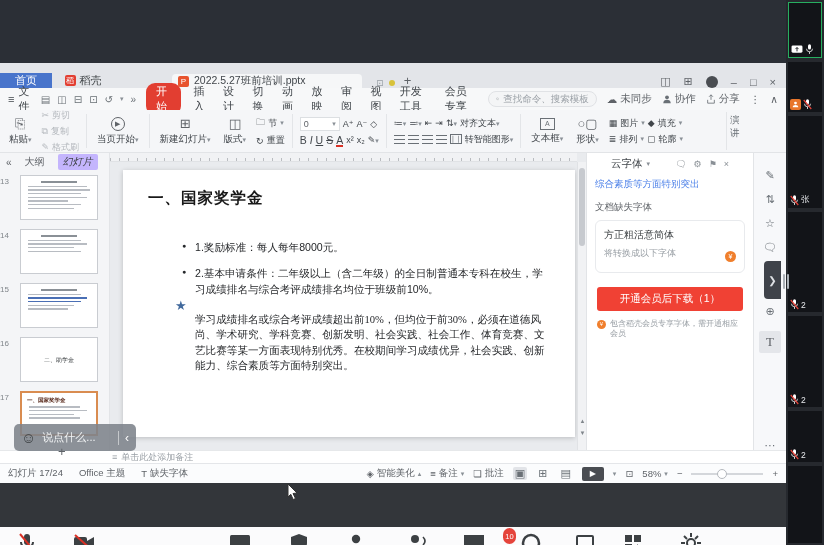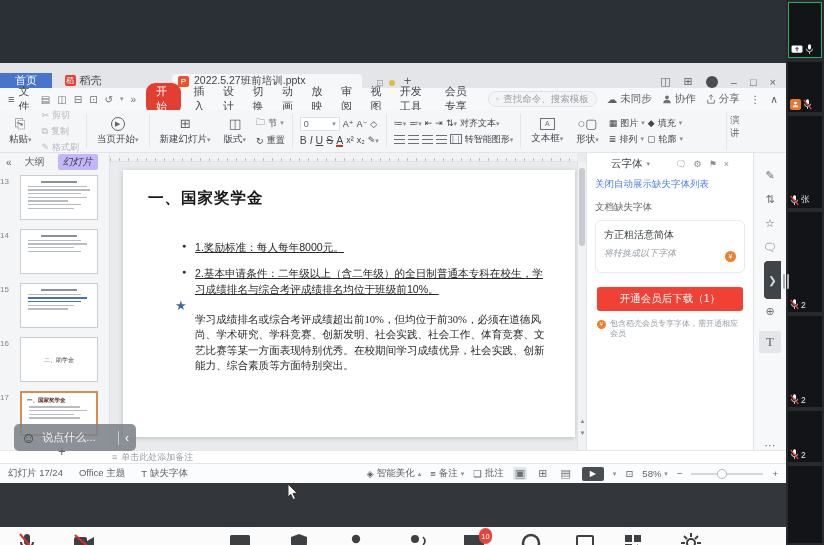--- a/index.html
+++ b/index.html
@@ -71,40 +71,40 @@
   .tl.w60{width:60%;} .tl.w80{width:80%;} .tl.w90{width:90%;} .tl.w70{width:70%;}
   .tl.blue{background:#4a6fb5;}
   .thumb16-text{font-size:6px;color:#3c4043;text-align:center;margin-top:14px;}
   .thumb17-title{font-size:5.5px;color:#5a2c1e;font-weight:bold;margin-bottom:2px;}
 
   
   .canvas{flex:1;background:#e9ebee;position:relative;min-width:0;}
   .ruler{position:absolute;left:0;top:0;right:9px;height:9px;background:#f1f2f4;border-bottom:1px solid #e0e2e5;background-image:repeating-linear-gradient(90deg,#b9bcc0 0 1px,transparent 1px 9px);background-size:100% 4px;background-position:0 5px;background-repeat:no-repeat;}
   .slide{position:absolute;left:13px;top:17px;width:452px;height:267px;background:#fff;box-shadow:0 1px 5px rgba(0,0,0,.20);}
   .slide-title{position:absolute;left:25px;top:18px;font-size:15.5px;font-weight:bold;color:#191919;letter-spacing:1px;}
-  .slide-body{position:absolute;left:72px;top:70px;width:350px;font-family:"Liberation Serif","DejaVu Serif",serif;font-size:10.6px;color:#26282b;line-height:1.5;text-decoration:underline;}
+  .slide-body{position:absolute;left:72px;top:70px;width:350px;font-family:"Liberation Serif","DejaVu Serif",serif;font-size:10.6px;color:#26282b;line-height:1.5;}
   .sb-li{position:relative;margin-bottom:10px;}
   .sb-li::before{content:"●";position:absolute;left:-13px;top:1px;font-size:7px;color:#26282b;}
   .star{position:absolute;left:52px;top:128px;font-size:13px;color:#41699c;}
   .slide-par{position:absolute;left:72px;top:142px;width:352px;font-family:"Liberation Serif","DejaVu Serif",serif;font-size:10.6px;color:#26282b;line-height:1.45;}
   .vscroll{position:absolute;right:0;top:9px;bottom:0;width:9px;background:#f1f2f4;border-left:1px solid #e0e2e5;}
   .vthumb{position:absolute;left:1px;right:1px;top:6px;height:78px;border-radius:3px;background:#c7cacf;}
   .pgbtn{position:absolute;left:0;width:9px;text-align:center;font-size:6px;color:#80868b;}
   .cursor-svg{position:absolute;left:176px;top:330px;z-index:5;}
 
   
   .font-panel{width:167px;background:#fff;border-left:1px solid #e2e4e7;font-size:10px;color:#3c4043;display:flex;flex-direction:column;}
   .fp-head{height:22px;display:flex;align-items:center;padding:0 24px;gap:4px;flex:none;}
   .fp-title{font-size:10.5px;color:#41464b;}
   .fp-hicons{margin-left:auto;display:flex;gap:7px;color:#8a9096;font-size:9px;}
   .fp-link{color:#4a7fe8;font-size:9.5px;padding:3px 8px;}
   .fp-label{font-size:9.5px;color:#5f6368;padding:7px 8px 4px;}
   .fp-card{margin:2px 8px;border:1px solid #e8eaed;border-radius:6px;padding:7px 8px;position:relative;}
   .fp-missing{font-size:10px;color:#3c4043;}
-  .fp-hint{font-size:9px;color:#9aa0a6;margin:5px 0;font-style:italic;}
+  .fp-hint{font-size:9px;color:#9aa0a6;margin:5px 0;}
   .fp-target{font-size:13px;font-weight:bold;color:#26282b;font-family:"Liberation Serif","DejaVu Serif",serif;}
   .fp-badge{position:absolute;right:8px;bottom:10px;width:11px;height:11px;border-radius:50%;background:#f07f2d;color:#fff;font-size:7px;display:flex;align-items:center;justify-content:center;}
   .fp-btn{margin:12px 10px 6px;height:24px;background:#f04134;color:#fff;border-radius:3px;font-size:10.5px;display:flex;align-items:center;justify-content:center;}
   .fp-note{display:flex;gap:4px;padding:2px 10px;font-size:8px;color:#9aa0a6;align-items:flex-start;line-height:1.3;}
   .fp-note-ic{width:9px;height:9px;border-radius:50%;background:#f07f2d;color:#fff;font-size:6px;display:flex;align-items:center;justify-content:center;flex:none;margin-top:1px;}
 
   
   .right-strip{width:33px;background:#f7f8fa;border-left:1px solid #e2e4e7;position:relative;}
   .rs-ic{position:absolute;left:0;right:0;text-align:center;color:#6a7076;font-size:11px;}
   .rs-handle{position:absolute;right:5px;top:108px;width:17px;height:38px;background:#3f434a;border-radius:4px 0 0 4px;color:#dfe2e6;font-size:10px;display:flex;align-items:center;justify-content:center;}
@@ -126,21 +126,21 @@
   .chat-smile{color:#3c4043;font-size:15px;line-height:15px;}
   .chat-ph{color:#f1f3f4;font-size:11px;flex:1;white-space:nowrap;overflow:hidden;}
   .chat-div{width:1px;height:14px;background:rgba(255,255,255,.5);}
   .chat-col{color:#fff;font-size:12px;}
   .plus-float{position:absolute;left:58px;top:444px;color:#5f6368;font-size:13px;z-index:60;}
 
   
   .bottom-dark{position:absolute;left:0;top:483px;width:824px;height:44px;background:#33363a;}
   .bottom-light{position:absolute;left:0;top:527px;width:824px;height:18px;background:#fbfbfc;overflow:hidden;}
   .cuticon{position:absolute;top:5px;}
-  .chat-badge{position:absolute;left:479px;top:1px;min-width:13px;height:16px;border-radius:7px;background:#e5443b;color:#fff;font-size:7.5px;display:flex;align-items:center;justify-content:center;padding:0 2px;z-index:2;}
+  .chat-badge{position:absolute;left:503px;top:1px;min-width:13px;height:16px;border-radius:7px;background:#e5443b;color:#fff;font-size:7.5px;display:flex;align-items:center;justify-content:center;padding:0 2px;z-index:2;}
 
   
   .sidebar{position:absolute;left:786px;top:0;width:38px;height:545px;background:#26292e;z-index:30;}
   .tile{position:absolute;left:2px;right:2px;background:#121418;}
   .tile.active{border:1px solid #27ae60;}
   .tile-icons{position:absolute;left:2px;bottom:2px;display:flex;align-items:center;gap:2px;}
   .tile-name{color:#e8eaed;font-size:8.5px;white-space:nowrap;overflow:hidden;max-width:14px;}
   .pbadge{width:11px;height:11px;background:#e8762c;border-radius:2px;display:flex;align-items:center;justify-content:center;}
   .drag-handle{position:absolute;left:783px;top:274px;z-index:40;display:flex;gap:2px;}
   .drag-handle i{display:block;width:2px;height:15px;background:#aab0b6;border-radius:1px;}
@@ -447,21 +447,21 @@
         <div class="fp-head">
           <span class="fp-title">云字体</span>
           <span class="caret">▾</span>
           <span class="fp-hicons">
             <span>🗨</span>
             <span>⚙</span>
             <span>⚑</span>
             <span>×</span>
           </span>
         </div>
-        <div class="fp-link">关闭自动展示缺失字体列表</div>
+        <div class="fp-link">综合素质等方面特别突出</div>
         <div class="fp-label">文档缺失字体</div>
         <div class="fp-card">
           <div class="fp-missing">方正粗活意简体</div>
           <div class="fp-hint">将转换成以下字体</div>
           <span class="fp-badge">¥</span>
         </div>
         <div class="fp-btn">开通会员后下载（1）</div>
         <div class="fp-note">
           <span class="fp-note-ic">¥</span>
           <span>包含稻壳会员专享字体，需开通相应会员</span>

